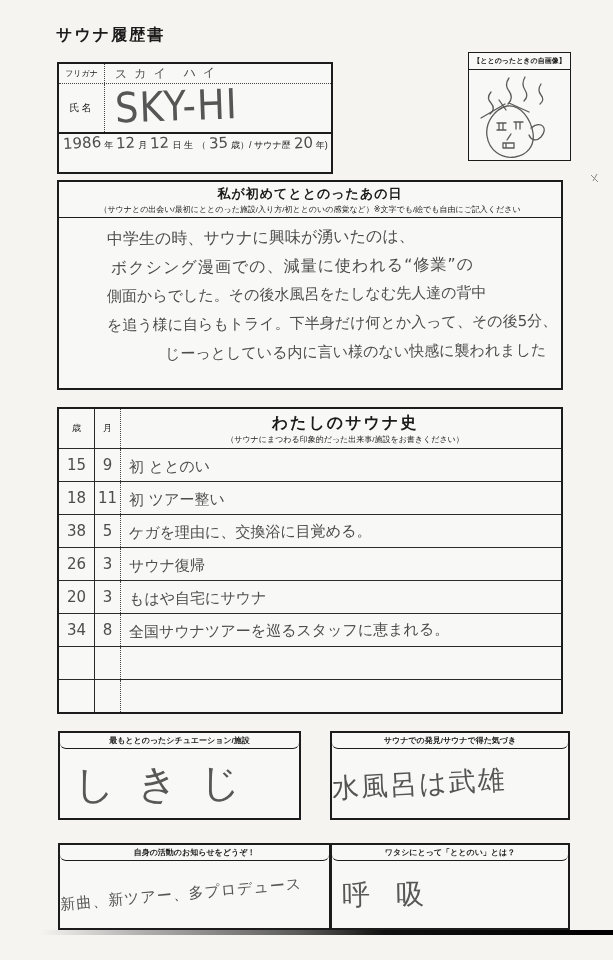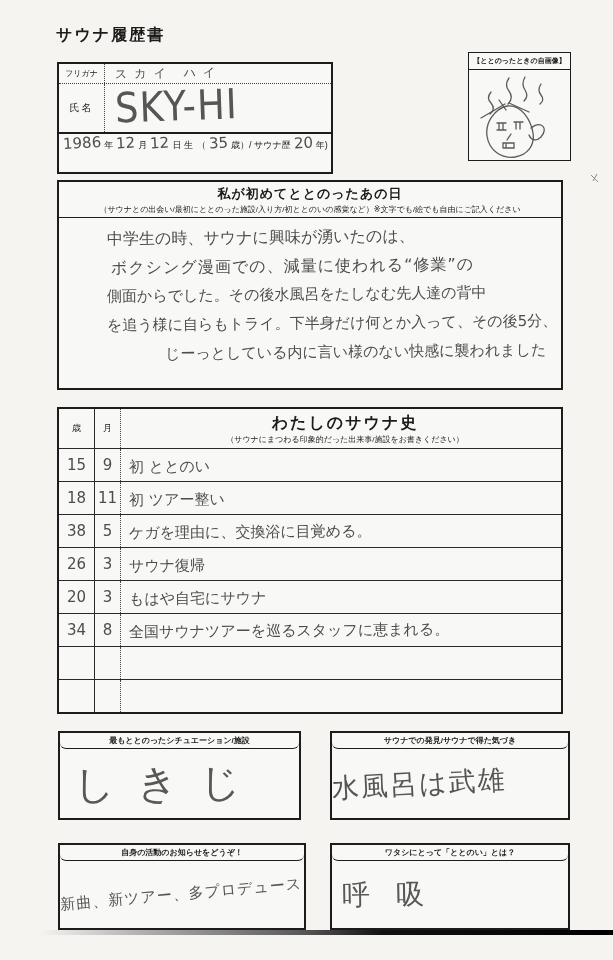--- a/index.html
+++ b/index.html
@@ -78,21 +78,21 @@
   .hist-row .c-age,.hist-row .c-month{font-size:15px;}
   .hist-row .c-event{font-size:15px;white-space:nowrap;overflow:hidden;}
   .hist-row .ev{transform:rotate(-0.5deg);}
 
   
   .bbox{display:flex;flex-direction:column;}
   .bbox-head{height:15px;border-bottom:1.5px solid #1c1c1c;font-size:8px;font-weight:bold;display:flex;align-items:center;justify-content:center;border-radius:6px;}
   .bbox-body{flex:1;display:flex;align-items:center;justify-content:flex-start;overflow:hidden;}
   .bA{left:58px;top:731px;width:243px;height:89px;}
   .bB{left:330px;top:731px;width:240px;height:89px;}
-  .bC{left:58px;top:843px;width:248px;height:87px;}
+  .bC{left:58px;top:843px;width:273px;height:87px;}
   .bD{left:330px;top:843px;width:240px;height:87px;}
   .vA{font-size:40px;letter-spacing:22px;padding-left:14px;transform:rotate(-1deg);color:#585858;}
   .vB{font-size:27px;letter-spacing:2px;transform:rotate(-3deg);color:#555;}
   .vC{font-size:15px;letter-spacing:1px;transform:rotate(-5deg);color:#555;white-space:nowrap;}
   .vD{font-size:28px;letter-spacing:26px;padding-left:10px;transform:rotate(-1deg);color:#585858;}
 
   
   .scanline{left:40px;top:930px;width:573px;height:5px;
     background:linear-gradient(90deg,rgba(90,90,90,0) 0%,rgba(90,90,90,0.45) 18%,rgba(40,40,40,0.75) 45%,#111 60%,#000 100%);}
 </style>

